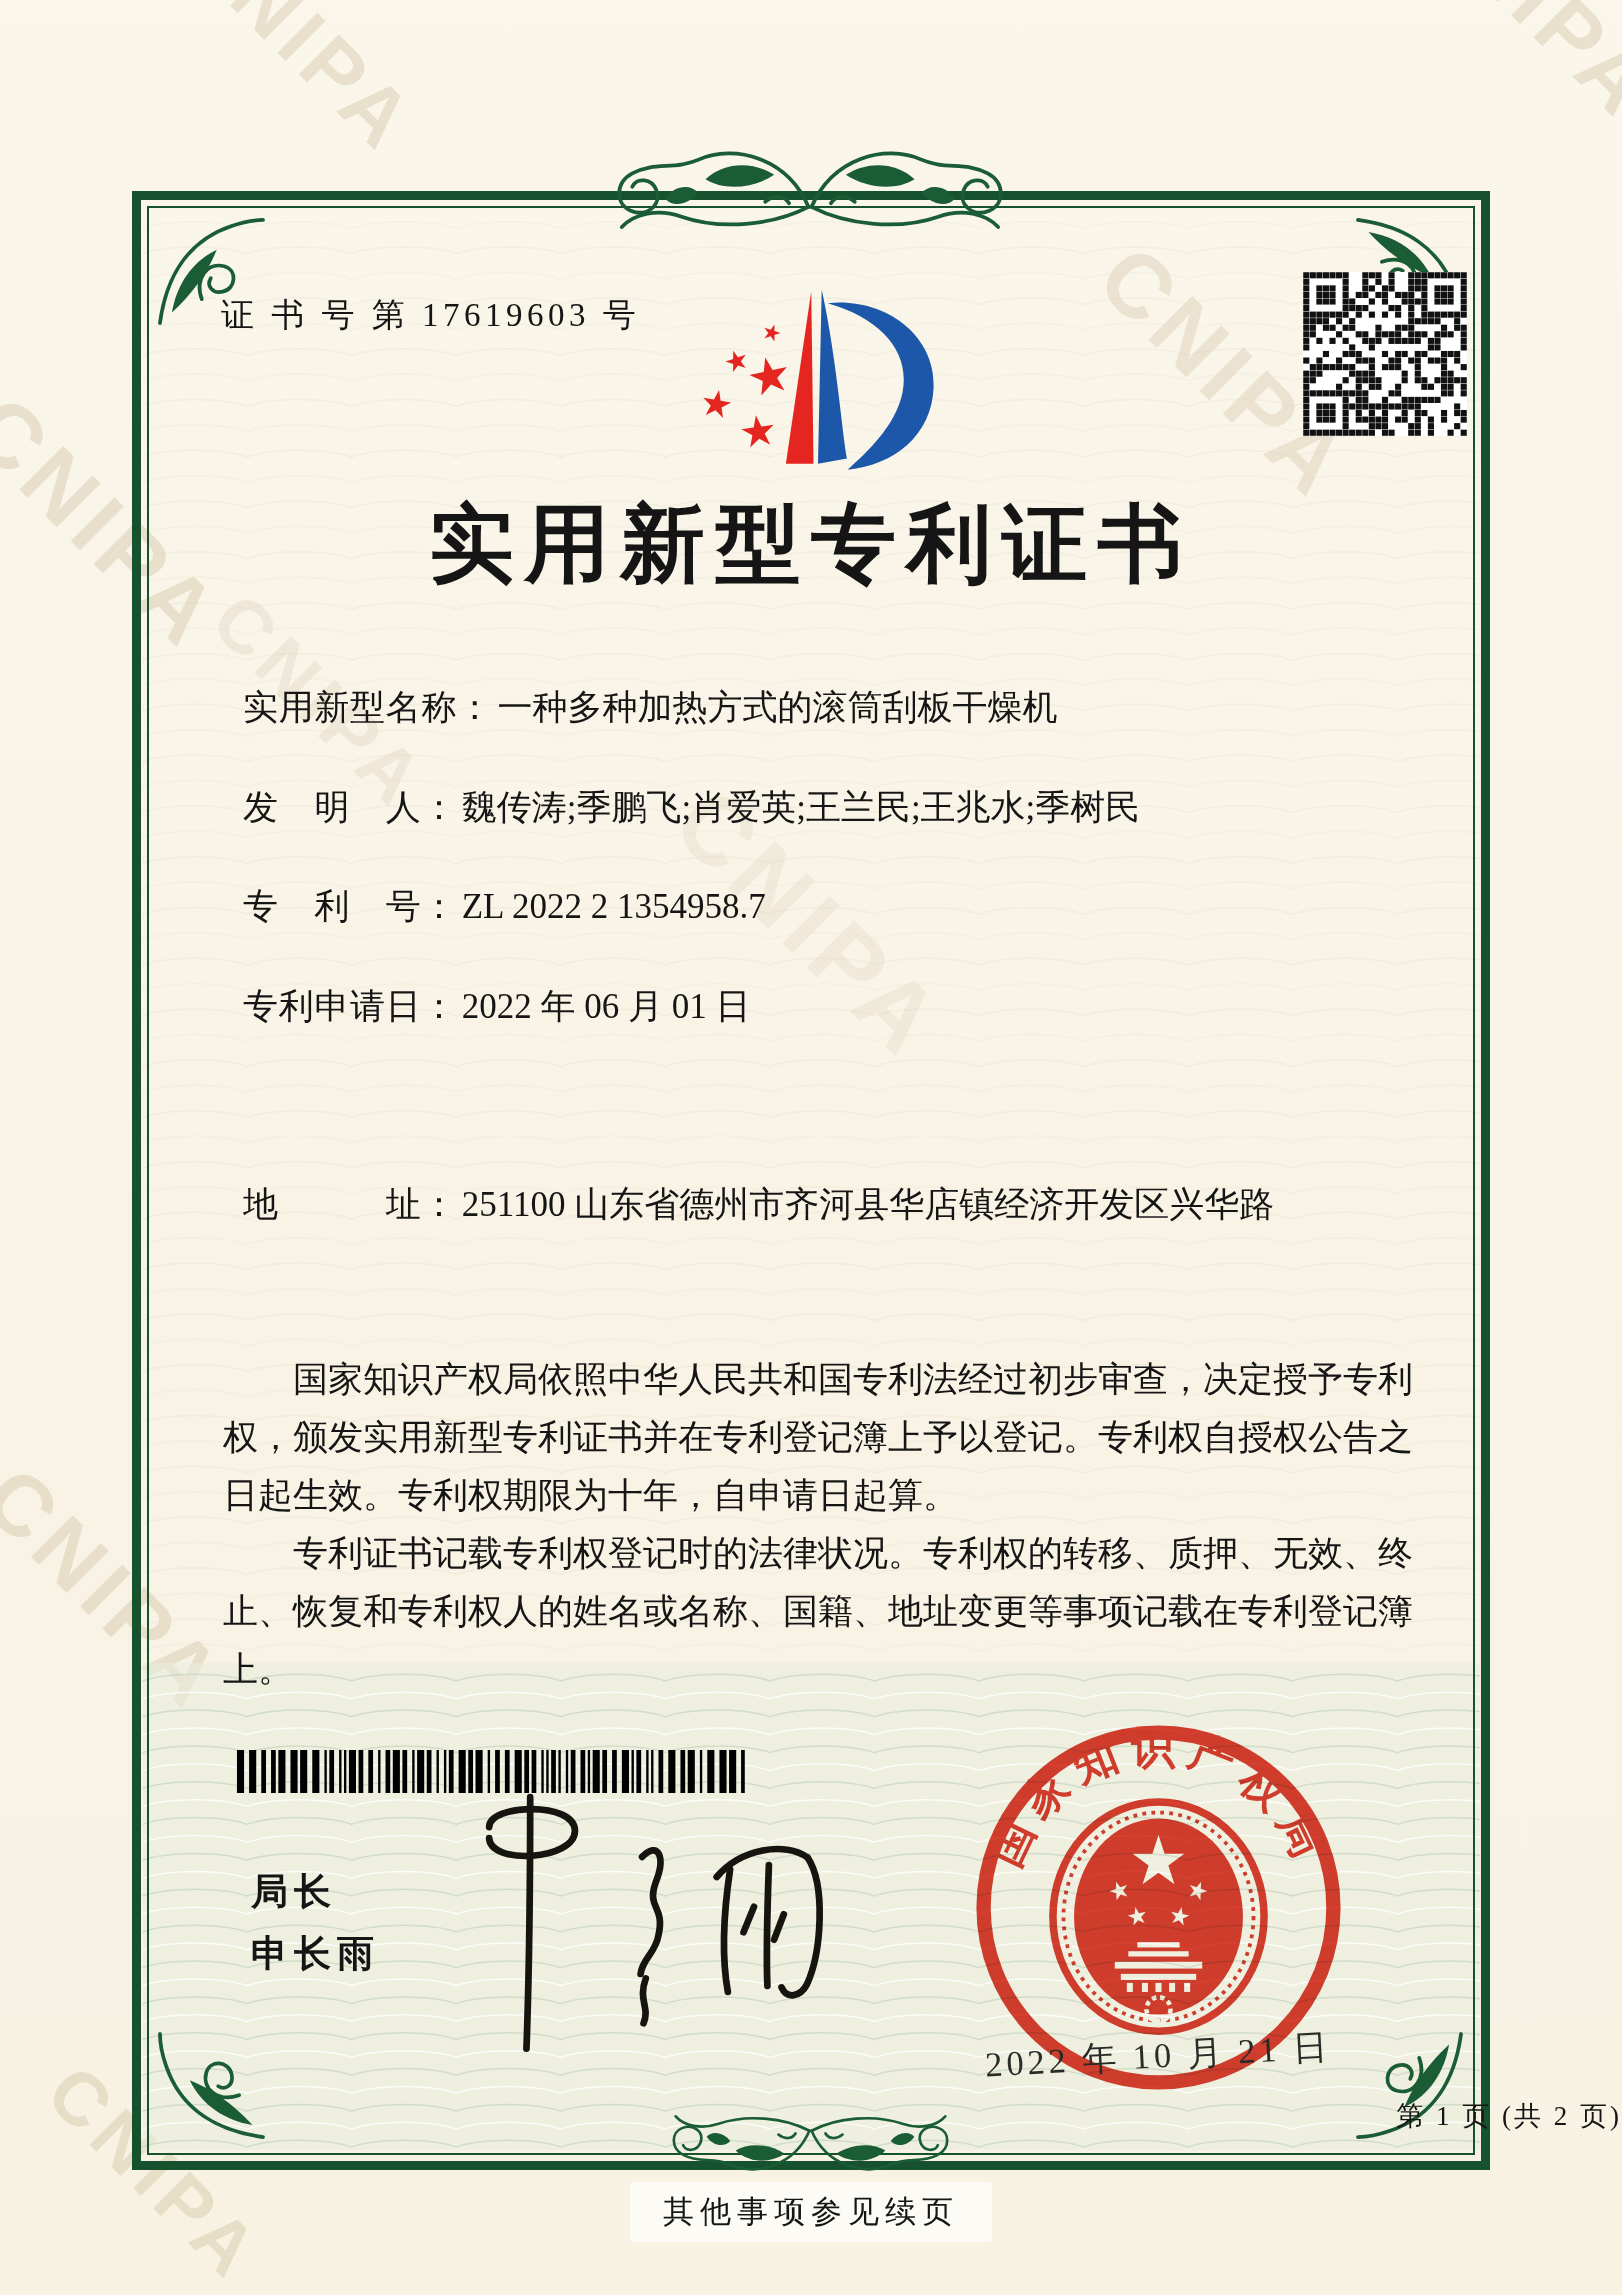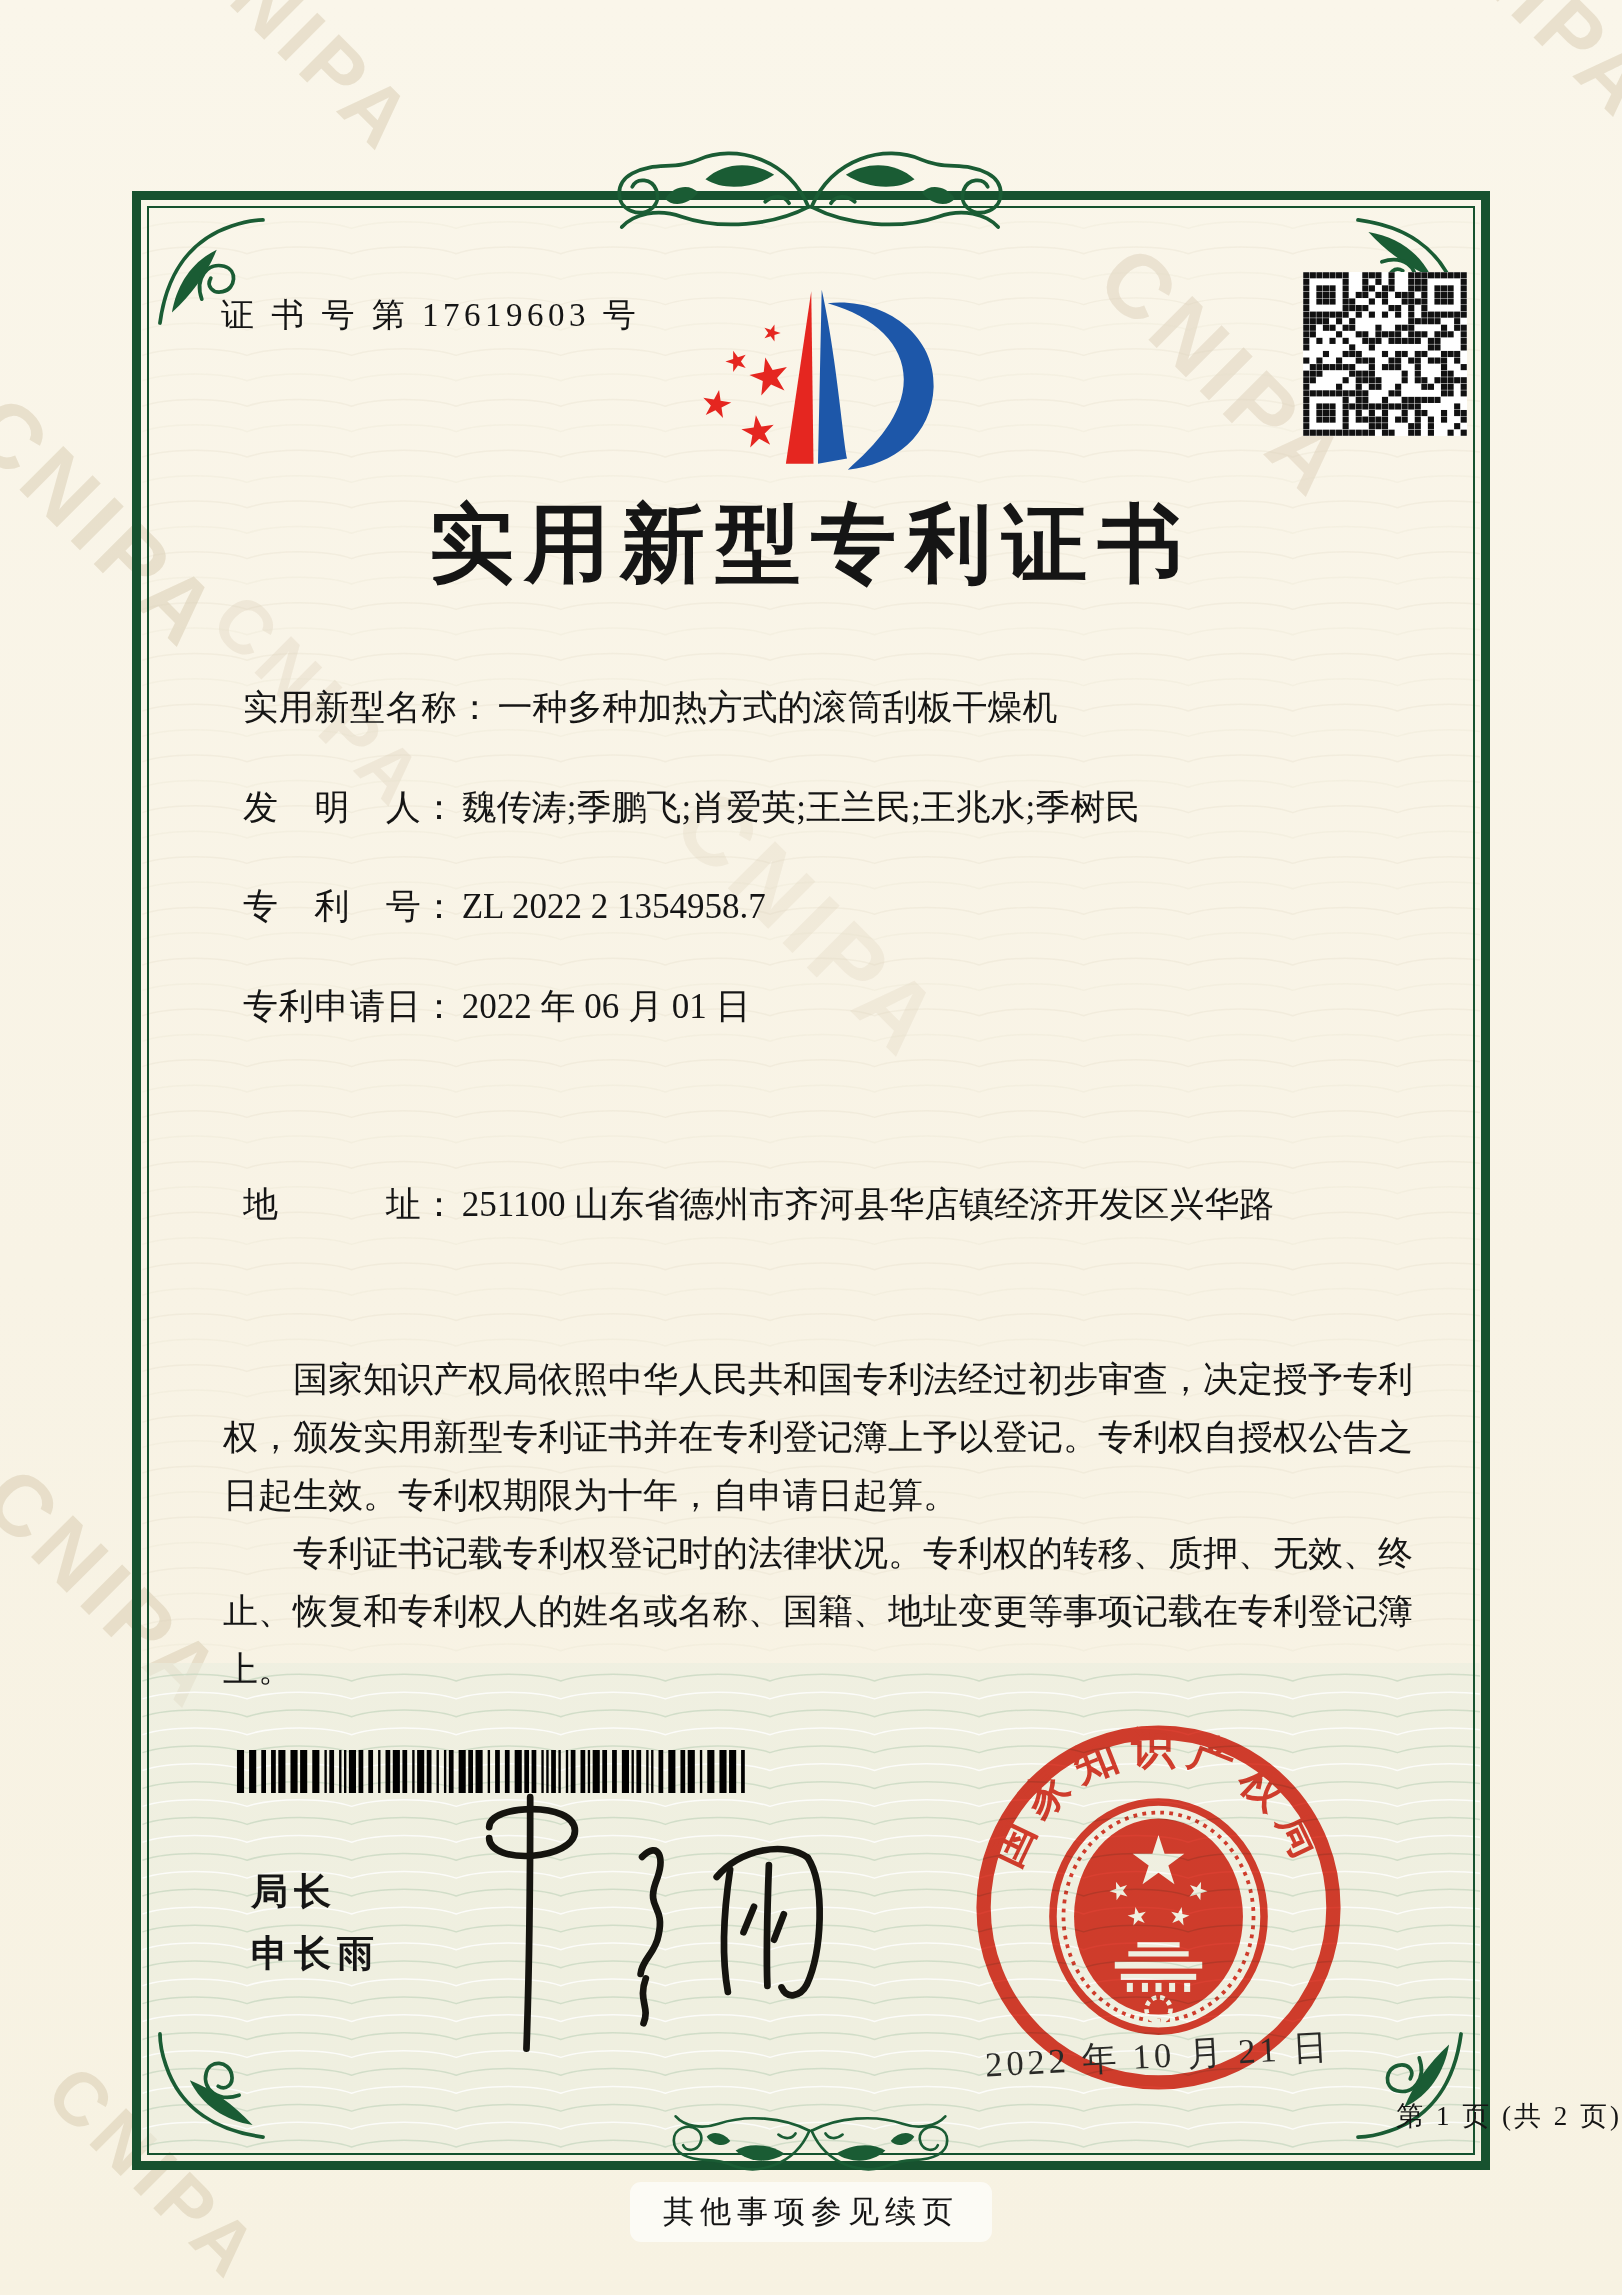--- a/index.html
+++ b/index.html
@@ -24,21 +24,21 @@
   .fvalue{margin-left:4.5px;}
   .grant2{position:absolute;left:888px;top:0;}
   .paras{position:absolute;left:223px;top:1351px;width:1190px;font-size:35px;
          line-height:58px;text-align:justify;}
   .paras p{margin:0;text-indent:2em;}
   .signer{position:absolute;left:251px;font-family:"Liberation Sans",sans-serif;
           font-weight:600;font-size:37px;letter-spacing:6px;}
   .pagenum{position:absolute;left:0;width:1622px;top:2098px;text-align:right;font-size:27px;letter-spacing:3px;}
   .footnote{position:absolute;left:0;width:1622px;top:2182px;text-align:center;}
   .footnote span{display:inline-block;font-size:31px;letter-spacing:6px;
-                 background:rgba(255,255,255,.65);padding:9px 33px;border-radius:11px;}
+                 background:rgba(255,255,255,.65);padding:9px 33px;border-radius:3px;}
   .sealwrap{position:absolute;left:970px;top:1719px;width:377px;height:377px;opacity:.92;mix-blend-mode:multiply;}
 </style>
 </head>
 <body>
 
 <div class="page">
 
   <div class="wm" style="left:157px;top:-11.2px;font-size:82px;">CNIPA</div>
   <div class="wm" style="left:1386px;top:-52px;font-size:86px;">CNIPA</div>
   <div class="wm" style="left:1069px;top:321px;font-size:90px;color:rgba(204,188,158,.32);">CNIPA</div>

